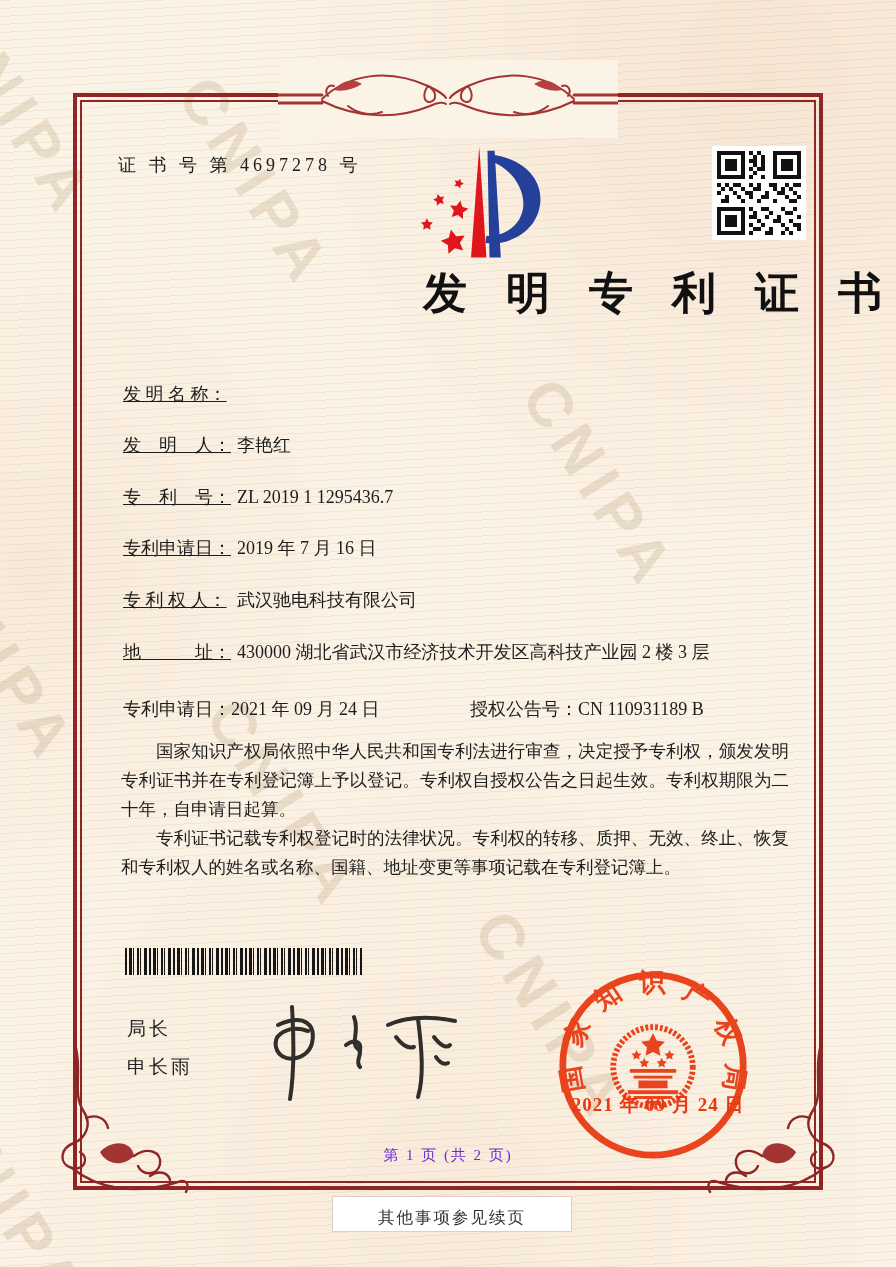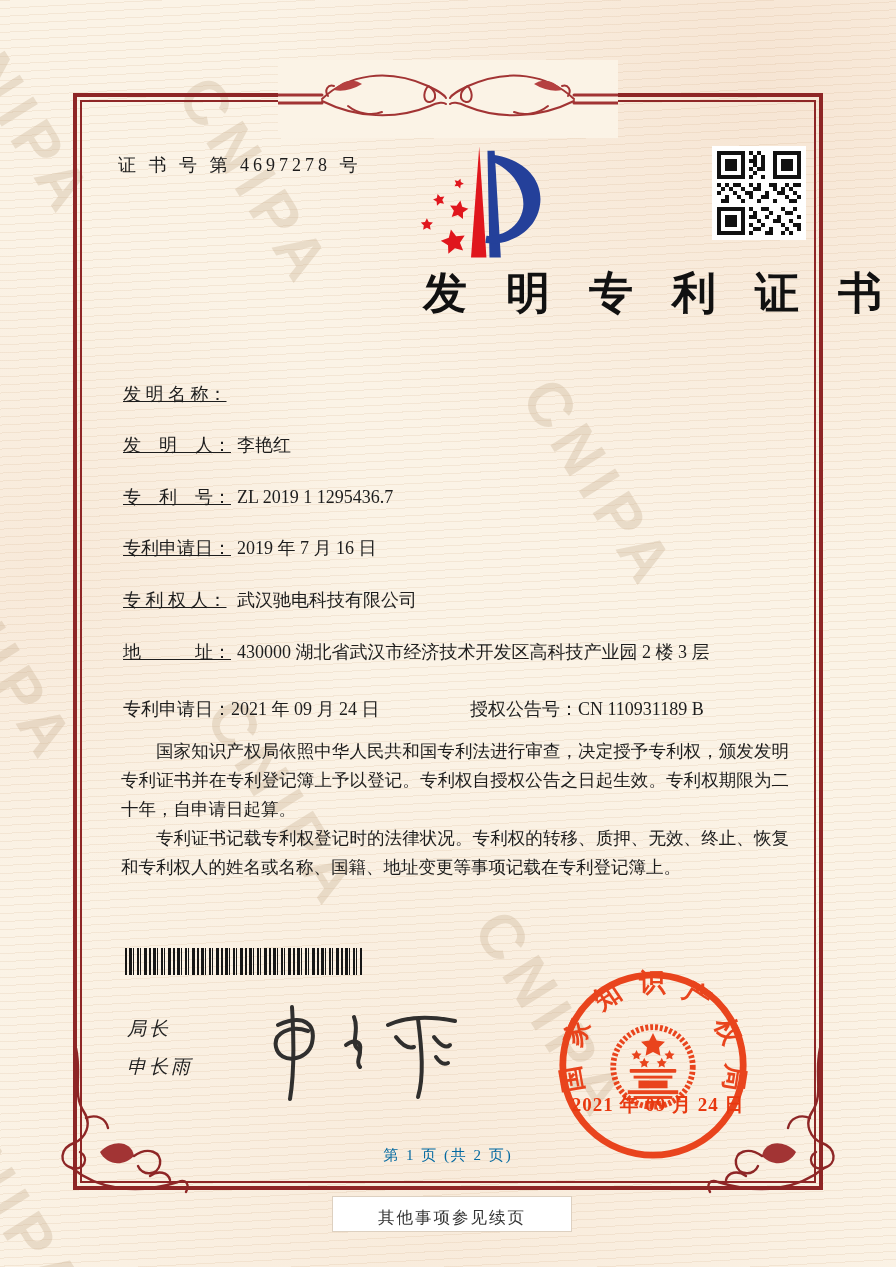--- a/index.html
+++ b/index.html
@@ -51,27 +51,27 @@
     position:absolute; left:125px; top:948px; width:237px; height:27px; z-index:4;
     background:repeating-linear-gradient(90deg,
       #161616 0 2px, transparent 2px 4px,
       #161616 4px 7px, transparent 7px 8px,
       #161616 8px 9px,  transparent 9px 12px,
       #161616 12px 14px, transparent 14px 15px,
       #161616 15px 16px, transparent 16px 19px,
       #161616 19px 22px, transparent 22px 24px);
   }
   .signer{ position:absolute; left:127px; z-index:4; font-family:"Liberation Sans",sans-serif;
-           font-size:19px; letter-spacing:3px; color:#222;font-style:italic; }
+           font-size:19px; letter-spacing:3px; color:#222; }
   .signature{ position:absolute; left:250px; top:995px; width:220px; height:110px; z-index:5; }
   .seal{ position:absolute; left:556px; top:968px; width:194px; height:194px; z-index:6; opacity:.93; }
   .seal-date{ position:absolute; left:558px; top:1092px; width:200px; z-index:7; text-align:center;
               font-size:19px; font-weight:bold; letter-spacing:1px; color:#e8380f; }
   .footer-page{ position:absolute; left:0; right:0; top:1146px; z-index:4; text-align:center;
-                font-size:15px; letter-spacing:2px; color:#0369a1; }
+                font-size:15px; letter-spacing:2px; color:#6d28d9; }
   .note-box{
     position:absolute; left:332px; top:1196px; width:240px; height:36px; z-index:5;
     background:#fff; border:1px solid #ddd0c0; text-align:center; line-height:42px;
     font-size:16.5px; letter-spacing:2px; color:#333;
   }
 </style>
 </head>
 <body>
 
 <div class="page">

